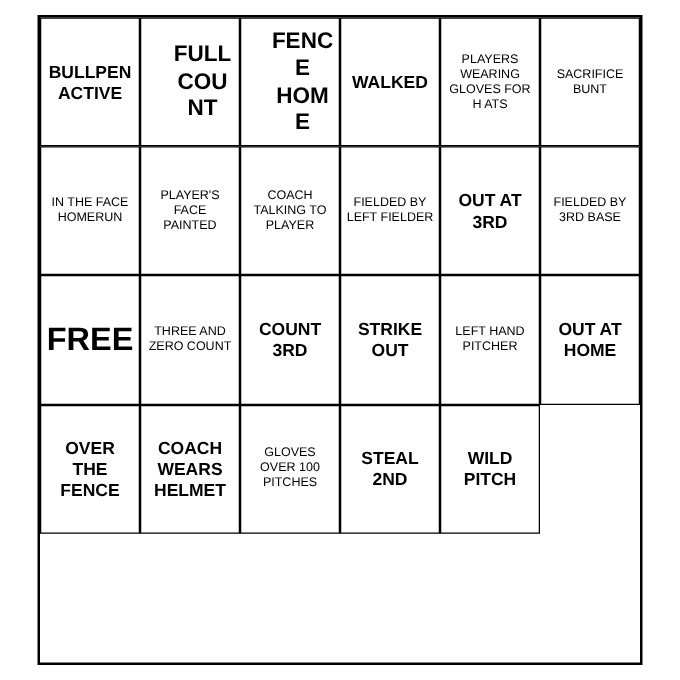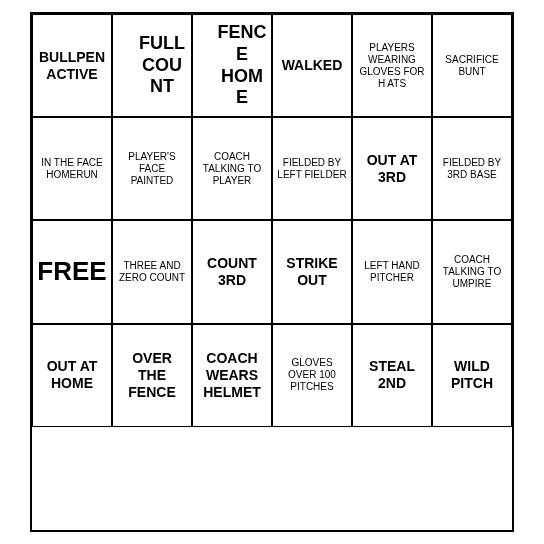--- a/index.html
+++ b/index.html
@@ -75,20 +75,19 @@
     <div class="bingo-cell small-text">PLAYER'S FACE PAINTED</div>
     <div class="bingo-cell small-text">COACH TALKING TO PLAYER</div>
     <div class="bingo-cell small-text">FIELDED BY LEFT FIELDER</div>
     <div class="bingo-cell medium-text">OUT AT 3RD</div>
     <div class="bingo-cell small-text">FIELDED BY 3RD BASE</div>
     <div class="bingo-cell free">FREE</div>
     <div class="bingo-cell small-text">THREE AND ZERO COUNT</div>
     <div class="bingo-cell medium-text">COUNT 3RD</div>
     <div class="bingo-cell medium-text">STRIKE OUT</div>
     <div class="bingo-cell small-text">LEFT HAND PITCHER</div>
-    <div class="bingo-cell small-text">COACH TALKING TO UMPIRE</div>
     <div class="bingo-cell medium-text">OUT AT HOME</div>
     <div class="bingo-cell medium-text">OVER THE FENCE</div>
     <div class="bingo-cell medium-text">COACH WEARS HELMET</div>
     <div class="bingo-cell small-text">GLOVES OVER 100 PITCHES</div>
     <div class="bingo-cell medium-text">STEAL 2ND</div>
     <div class="bingo-cell medium-text">WILD PITCH</div>
   </div>
 
 </body></html>

